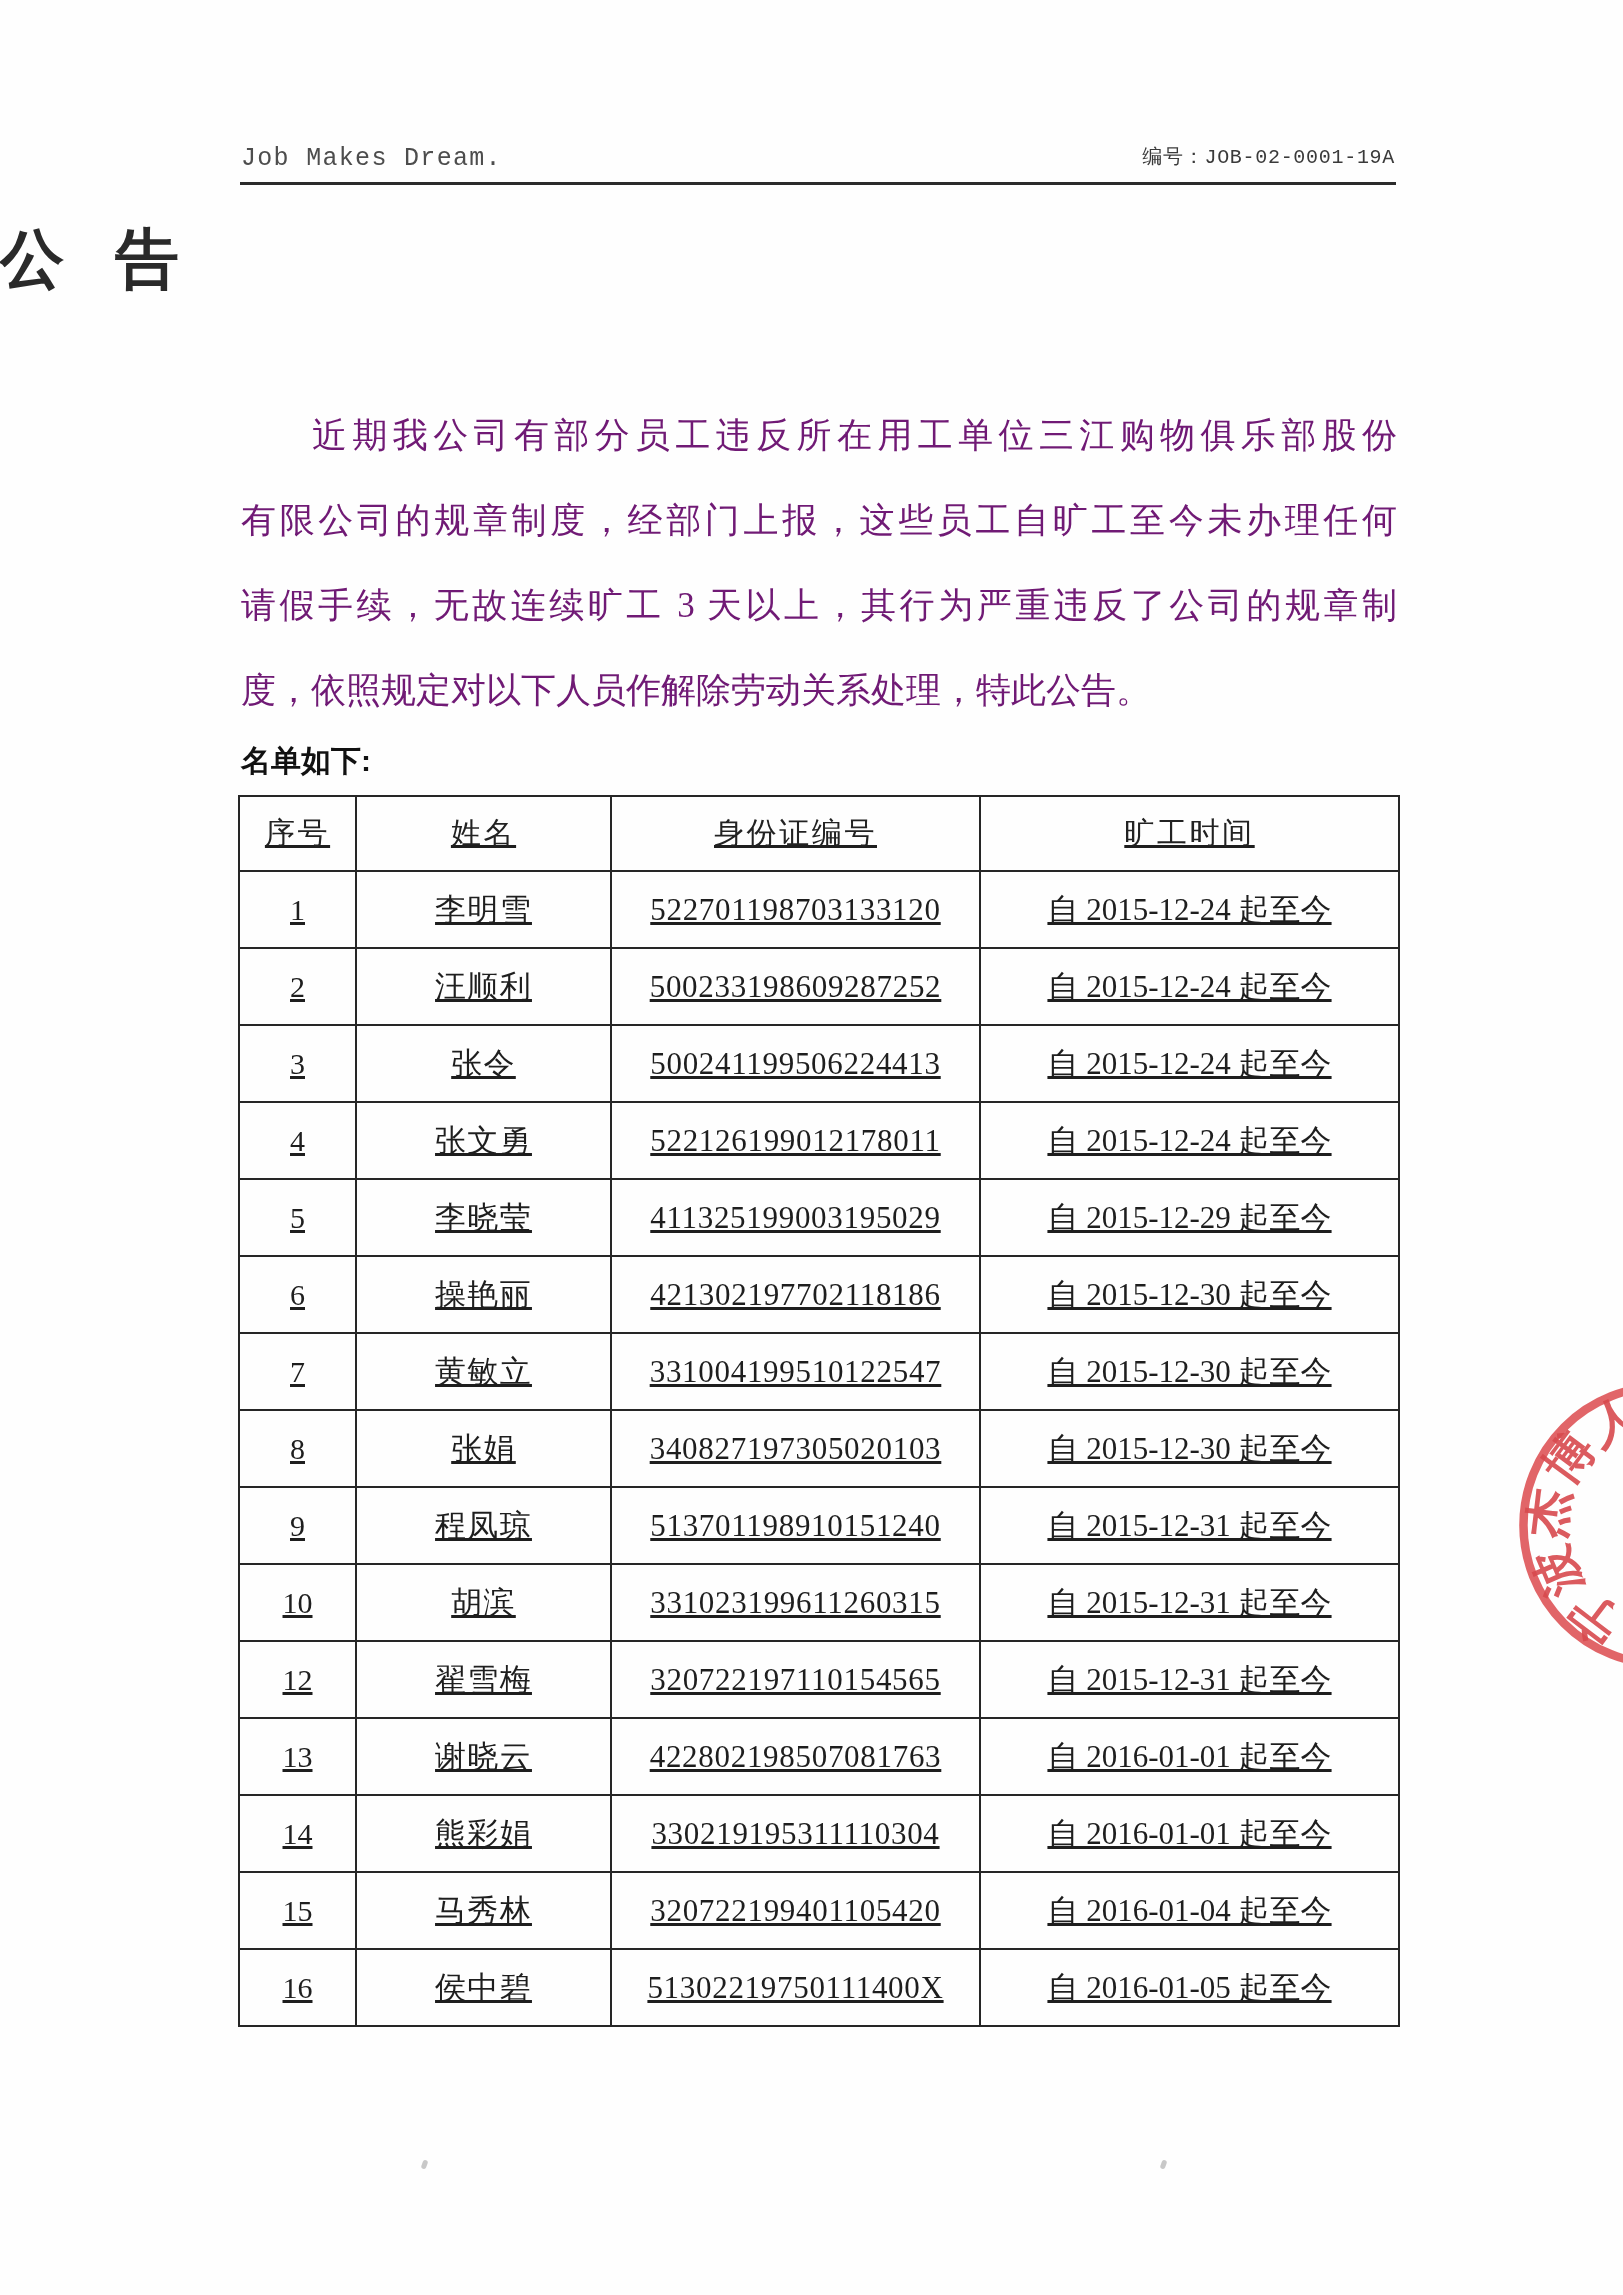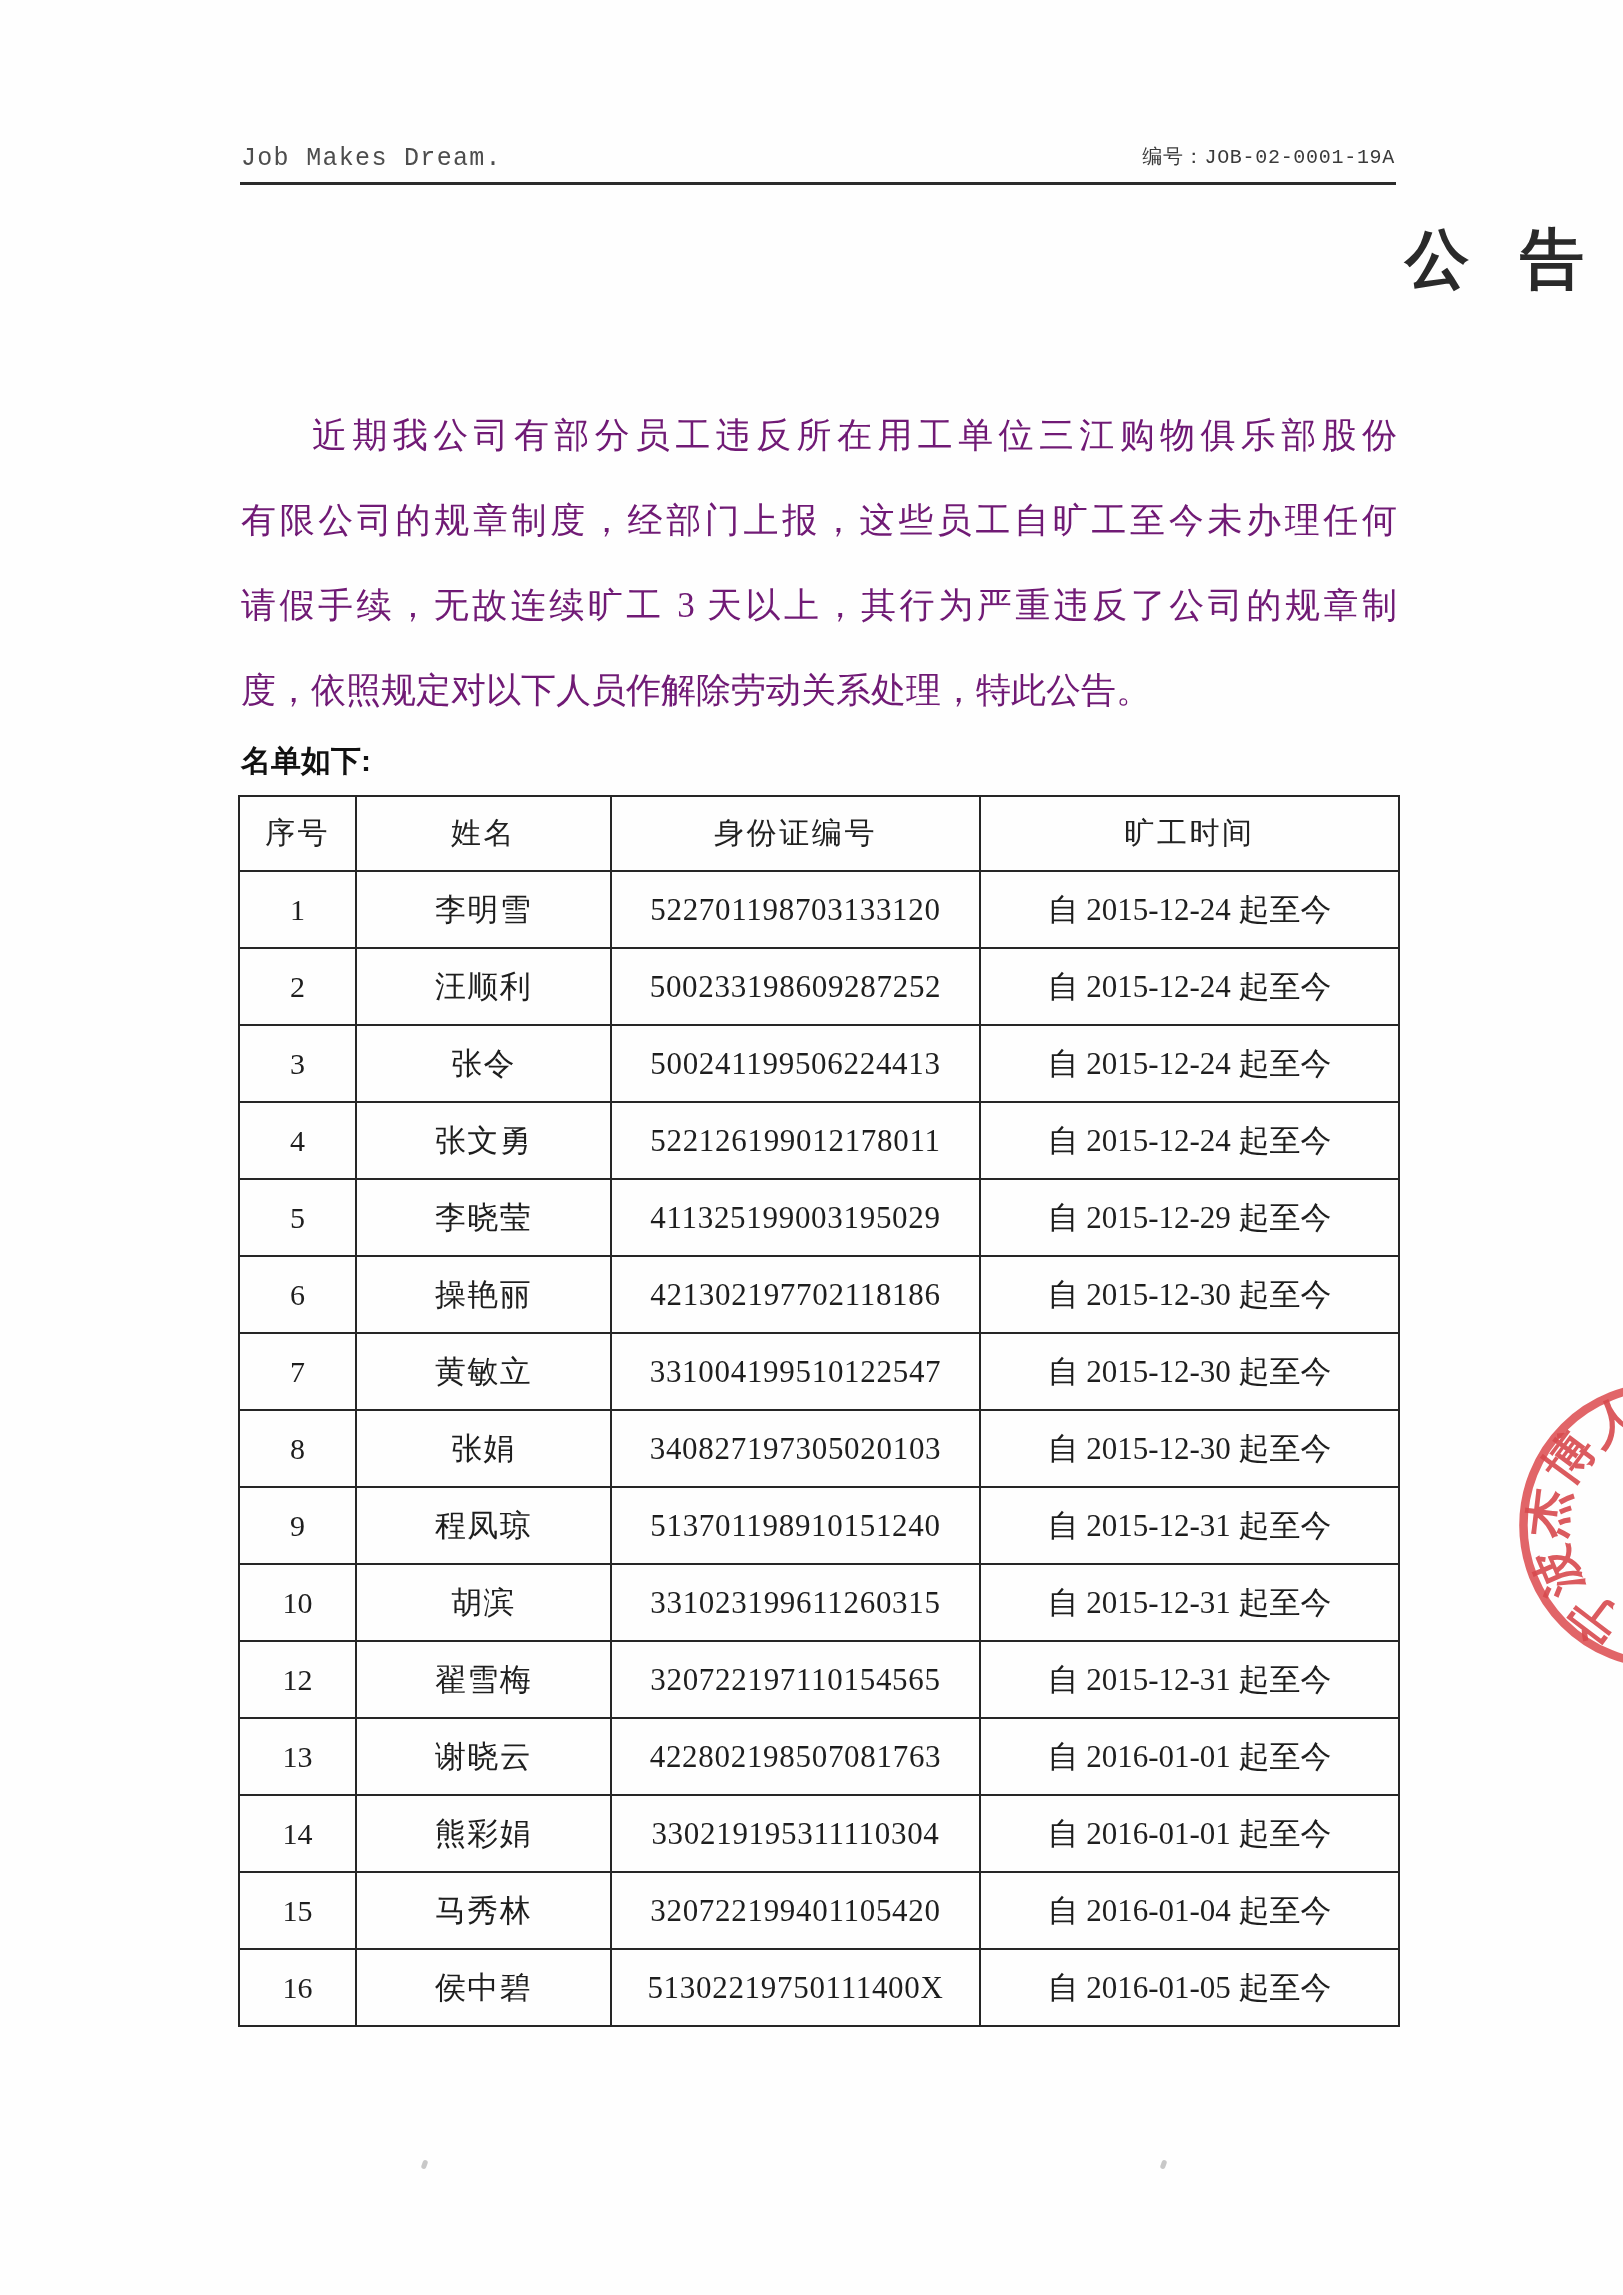--- a/index.html
+++ b/index.html
@@ -36,21 +36,21 @@
     left: 240px; top: 182px;
     width: 1156px; height: 2.6px;
     background: #2b2b2b;
   }
 
   
   .doc-title {
     position: absolute;
     left: 0; top: 216px;
     width: 1584px;
-    text-align: right;
+    text-align: left;
     font-family: "Liberation Serif", serif;
     font-weight: bold;
     font-size: 64px;
     word-spacing: 35px;
     color: #2a2a2a;
     white-space: pre;
   }
 
   
   .paragraph {
@@ -79,20 +79,21 @@
     text-align: center;
   }
 
   
   table.roster {
     position: absolute;
     left: 238px; top: 795px;
     width: 1159px;
     border-collapse: collapse;
     table-layout: fixed;
+    text-decoration: underline;
   }
   table.roster, table.roster th, table.roster td {
     border: 2px solid #262626;
   }
   table.roster { border-width: 2.6px; }
   table.roster th, table.roster td {
     padding: 0;
     text-align: center;
     vertical-align: middle;
     font-weight: normal;

